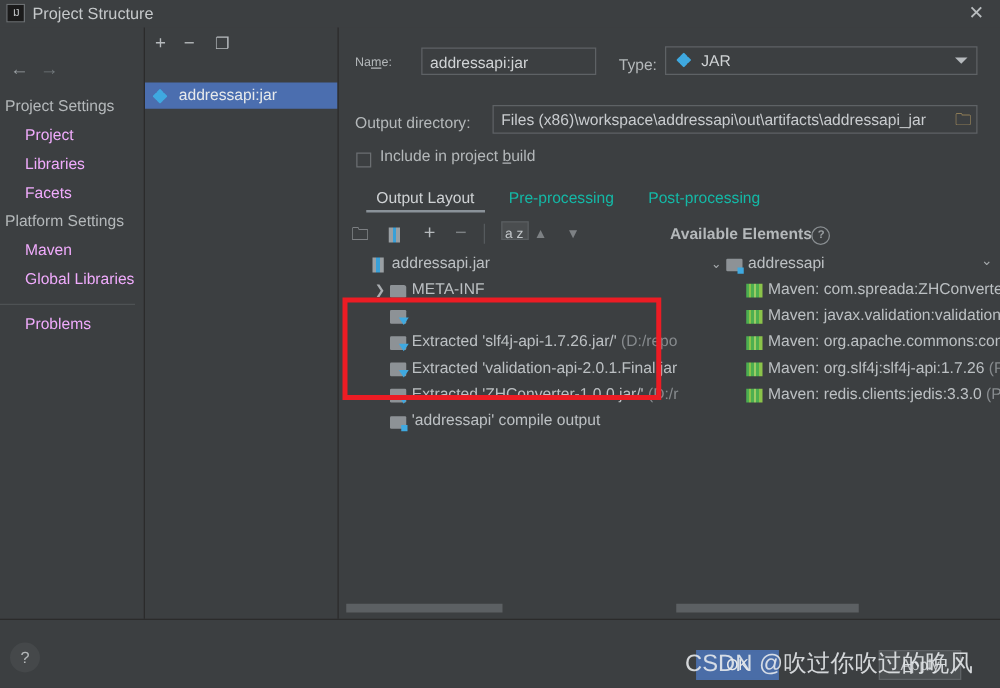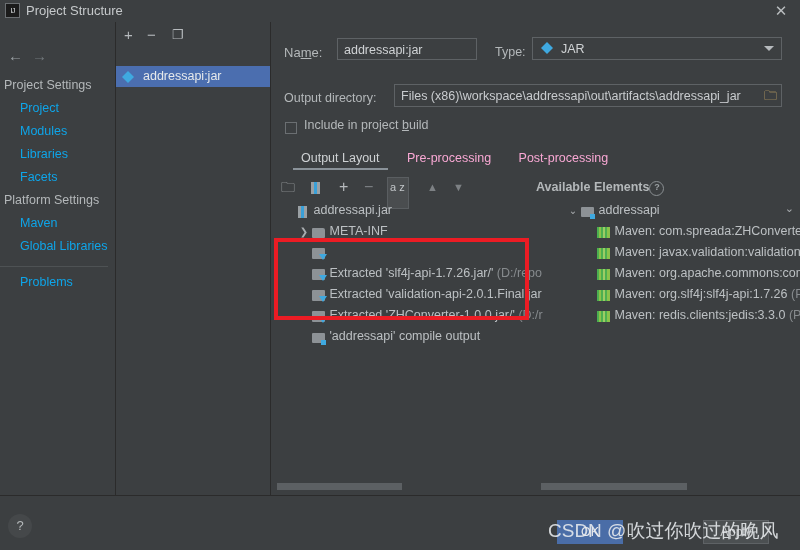--- a/index.html
+++ b/index.html
@@ -23,21 +23,21 @@
     color:#b9bdbf;font-size:15px;line-height:18px;text-align:center;}
 
   
   .sidebar{position:absolute;left:0;top:22px;width:115px;height:473px;background:#3c3f41;}
   .navrow{position:absolute;left:0;top:22px;width:115px;height:24px;}
   .nav-arrow{position:absolute;top:3px;font-size:15px;line-height:17px;color:#9aa0a4;}
   .nav-back{left:8px;}
   .nav-fwd{left:32px;color:#72787c;}
   .side-list{position:absolute;left:0;top:52px;width:115px;}
   .side-group{padding:3px 0 3px 4px;font-size:12.5px;color:#b4b8ba;line-height:17px;}
-  .side-item{padding:3px 0 3px 20px;font-size:12.5px;color:#0ea5e9;line-height:17px;}
+  .side-item{padding:3px 0 3px 20px;font-size:12.5px;color:#f0abfc;line-height:17px;}
   .side-item.sel{background:#4b6eaf;color:#e5e8ea;}
   .side-sep{margin:8px 4px 4px 0;height:1px;background:#4e5254;width:108px;}
   .side-scroll{position:absolute;left:0;top:503px;width:100px;height:7px;background:#5c6063;}
 
   .vdivider{position:absolute;left:115px;top:22px;width:1px;height:473px;background:#2b2b2b;}
 
   
   .listpanel{position:absolute;left:116px;top:22px;width:154px;height:473px;background:#3c3f41;}
   .list-toolbar{position:absolute;left:0;top:0;width:154px;height:26px;}
   .tb-ico{position:absolute;top:4px;color:#b6babd;font-size:15px;line-height:18px;}
@@ -45,21 +45,21 @@
   .tb-minus{left:31px;}
   .tb-copy{left:56px;font-size:13px;}
   .list-item{position:absolute;left:0;top:44px;width:154px;height:21px;
     background:#4b6eaf;color:#e6e9eb;font-size:12.5px;line-height:21px;}
   .list-item .lbl{position:absolute;left:27px;top:0;}
   .vdivider2{position:absolute;left:270px;top:22px;width:1px;height:473px;background:#2b2b2b;}
 
   
   .main{position:absolute;left:271px;top:22px;width:529px;height:473px;}
 
-  .field-row{position:absolute;font-size:13px;}
+  .field-row{position:absolute;font-size:10px;}
   .lbl-name{left:13px;top:23px;color:#b4b8ba;}
   .lbl-name u{text-decoration:underline;}
   .inp-name{position:absolute;left:66px;top:16px;width:140px;height:22px;
     border:1px solid #5e6265;background:#3c3f41;color:#d0d3d5;
     box-sizing:border-box;padding:2px 6px;font-size:12.5px;line-height:18px;}
   .lbl-type{position:absolute;left:224px;top:23px;color:#b4b8ba;font-size:12.5px;}
   .combo-type{position:absolute;left:261px;top:15px;width:250px;height:23px;
     border:1px solid #5e6265;background:#3c3f41;box-sizing:border-box;}
   .combo-type .val{position:absolute;left:28px;top:2px;color:#d0d3d5;font-size:12.5px;line-height:19px;}
   .combo-arrow{position:absolute;right:7px;top:8px;width:0;height:0;
@@ -71,33 +71,33 @@
   .inp-outdir .val{position:absolute;left:6px;top:2px;color:#c9cccf;font-size:12.5px;line-height:19px;white-space:nowrap;}
   .folder-ico{position:absolute;right:4px;top:4px;color:#d2b06a;font-size:13px;line-height:14px;}
 
   .chk{position:absolute;width:12px;height:12px;border:1px solid #6b6f72;background:#3c3f41;box-sizing:border-box;}
   .chk-build{left:14px;top:100px;}
   .lbl-build{position:absolute;left:33px;top:96px;color:#b4b8ba;font-size:12.5px;}
   .lbl-build u{text-decoration:underline;}
 
   
   .tabs{position:absolute;left:18px;top:127px;height:24px;}
-  .tab{position:relative;display:inline-block;padding:2px 12px 5px 12px;color:#f9a8d4;font-size:12.5px;}
+  .tab{position:relative;display:inline-block;padding:2px 12px 5px 12px;color:#14b8a6;font-size:12.5px;}
   .tab.active{color:#cfd2d4;}
   .tab.active::after{content:"";position:absolute;left:4px;right:4px;bottom:0;height:2px;background:#8a9299;}
 
   
   .tree-toolbar{position:absolute;left:0;top:153px;width:529px;height:25px;}
   .tt{position:absolute;top:3px;color:#b6babd;font-size:14px;line-height:18px;}
   .tt-newdir{left:10px;}
   .tt-jar{left:40px;}
   .tt-add{left:68px;font-size:16px;}
   .tt-rem{left:93px;color:#7d8184;font-size:16px;}
   .tt-sep{position:absolute;left:116px;top:4px;width:1px;height:16px;background:#555a5d;}
-  .tt-sort{position:absolute;left:116px;top:2px;width:22px;height:32px;background:#4a4d4f;border:1px solid #5a5e61;box-sizing:border-box;}
+  .tt-sort{position:absolute;left:130px;top:2px;width:22px;height:15px;background:#4a4d4f;border:1px solid #5a5e61;box-sizing:border-box;}
   .tt-sort span{position:absolute;left:2px;top:0px;font-size:11px;line-height:18px;color:#c2c6c9;}
   .tt-up{left:156px;color:#7d8184;font-size:11px;}
   .tt-down{left:182px;color:#7d8184;font-size:11px;}
   .avail-head{position:absolute;left:265px;top:5px;color:#b4b8ba;font-size:12.5px;font-weight:bold;}
   .q-ico{display:inline-block;width:13px;height:13px;border:1px solid #8a8f92;border-radius:50%;
     font-size:9px;line-height:11px;text-align:center;color:#9ba0a3;vertical-align:1px;}
 
   
   .tree-left{position:absolute;left:5px;top:178px;width:277px;height:254px;overflow:hidden;}
   .tree-right{position:absolute;left:290px;top:178px;width:239px;height:254px;overflow:hidden;}
@@ -167,21 +167,20 @@
   </div>
 
   <div class="sidebar">
     <div class="navrow">
       <div class="nav-arrow nav-back">←</div>
       <div class="nav-arrow nav-fwd">→</div>
     </div>
     <div class="side-list">
       <div class="side-group">Project Settings</div>
       <div class="side-item">Project</div>
-      <div class="side-item">Modules</div>
       <div class="side-item">Libraries</div>
       <div class="side-item">Facets</div>
       <div class="side-group">Platform Settings</div>
       <div class="side-item">Maven</div>
       <div class="side-item">Global Libraries</div>
       <div class="side-sep"></div>
       <div class="side-item">Problems</div>
     </div>
     <div class="side-scroll"></div>
   </div>

